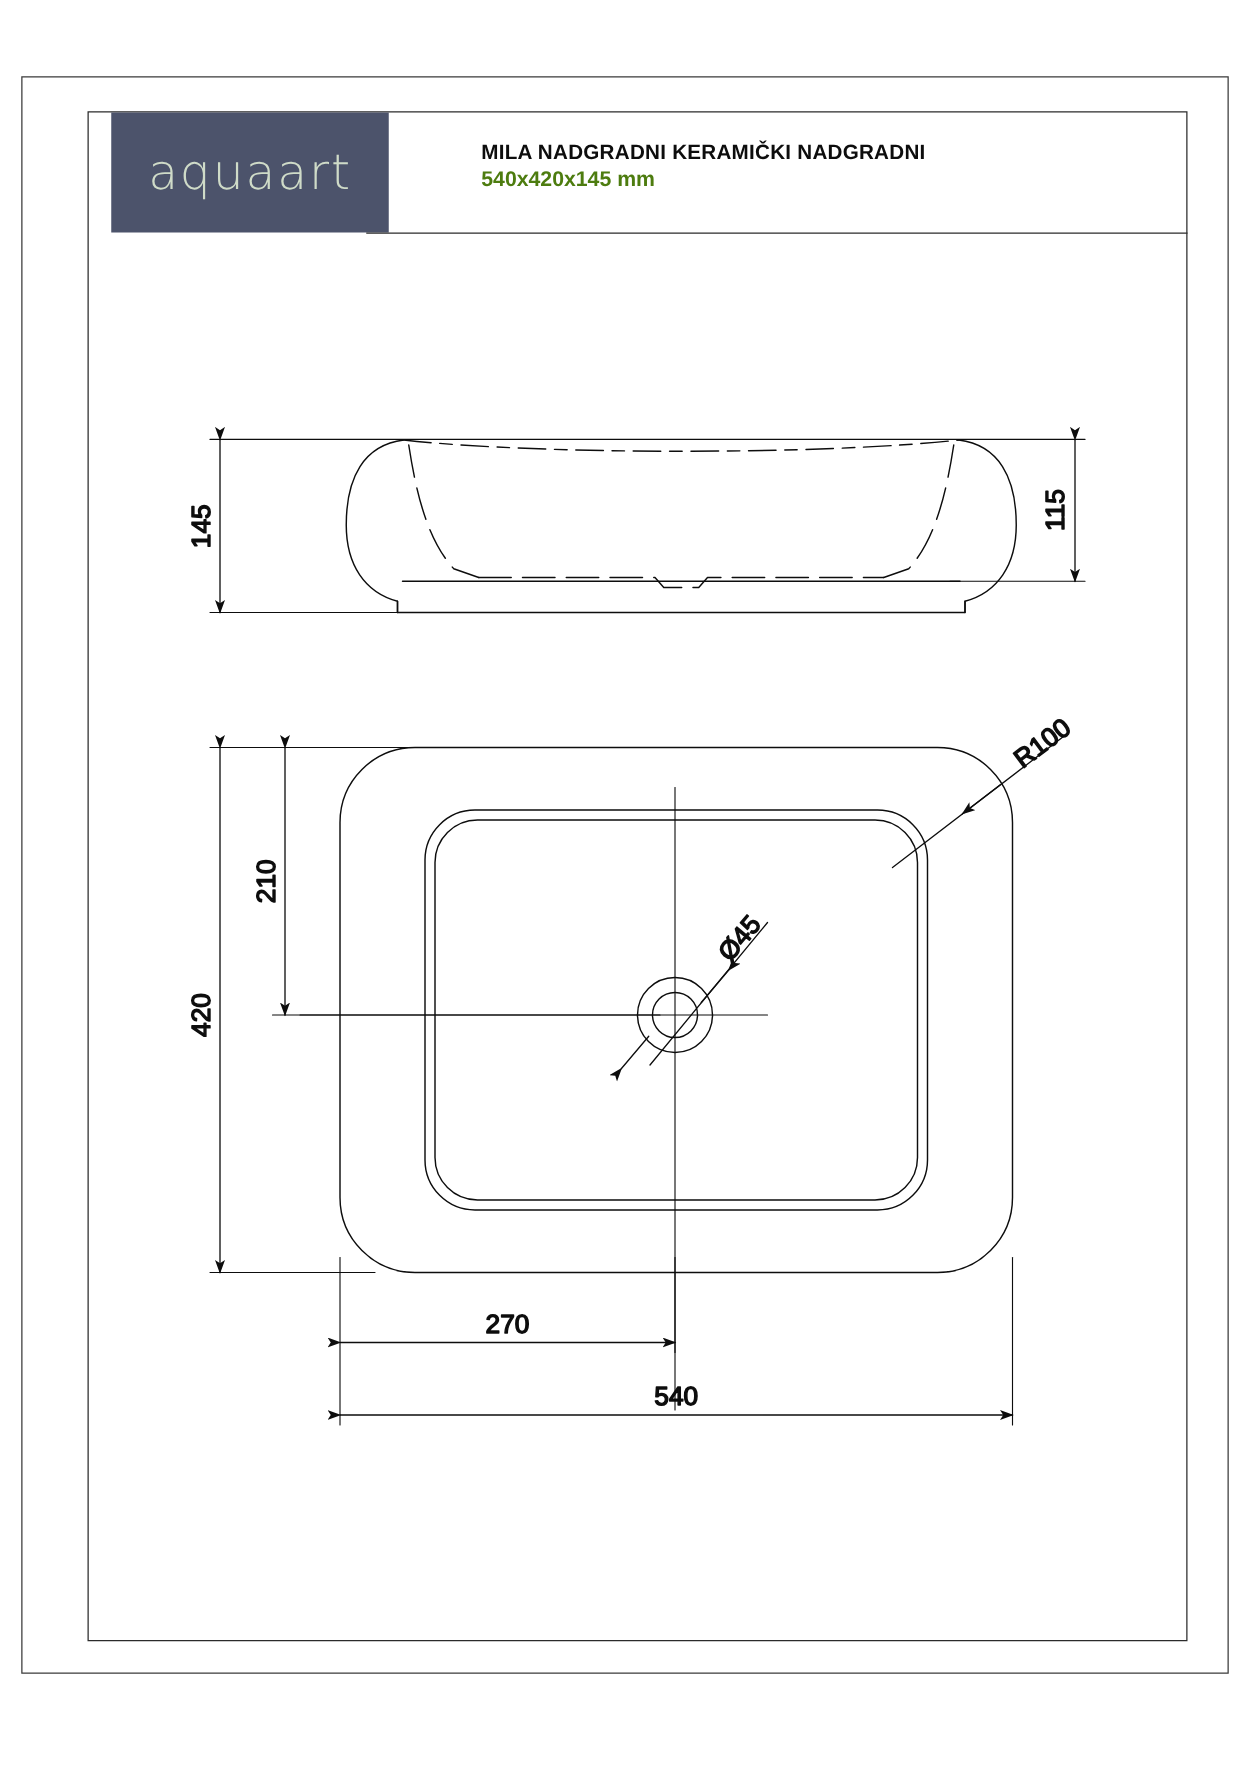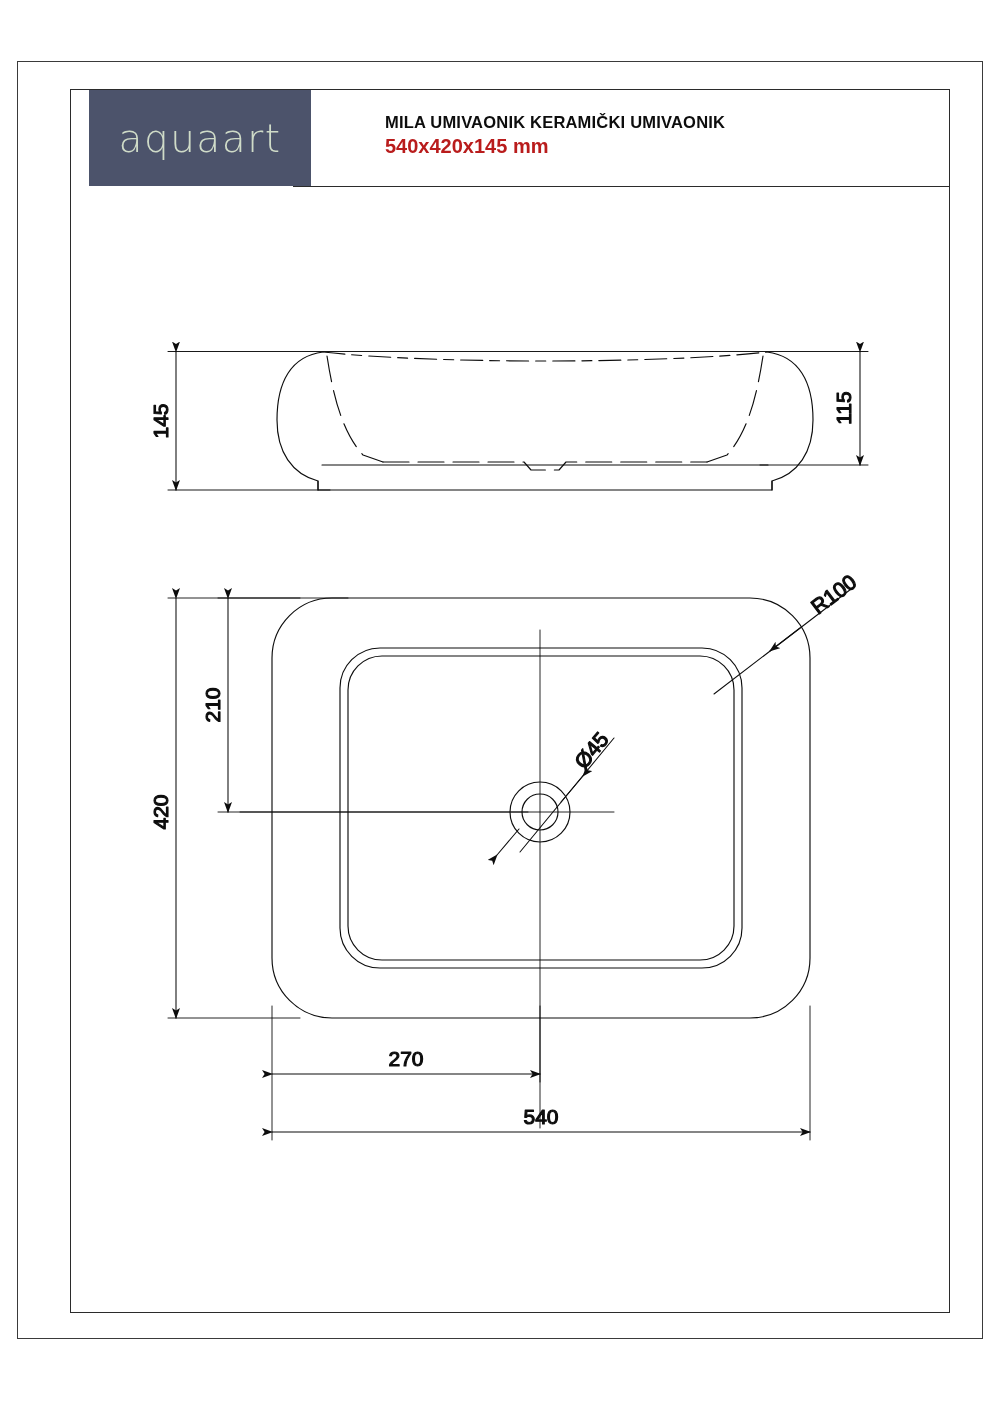--- a/index.html
+++ b/index.html
@@ -76,23 +76,23 @@
   }
   .title-main {
     font-size: 16.5px;
     font-weight: bold;
     color: #0d0d0d;
     letter-spacing: 0.2px;
     line-height: 1.25;
     white-space: nowrap;
   }
   .title-sub {
-    font-size: 20px;
+    font-size: 17px;
     font-weight: bold;
-    color: #b91c1c;
+    color: #4d7c0f;
     line-height: 1.3;
     white-space: nowrap;
   }
   
   #draw {
     position: absolute;
     left: 0;
     top: 0;
     width: 1000px;
     height: 1414px;
@@ -113,21 +113,21 @@
   <div class="frame-outer"></div>
   <div class="frame-inner"></div>
 
   <div class="logo-box">
     <span class="logo-text">aquaart</span>
   </div>
 
   <div class="title-rule"></div>
 
   <div class="title-wrap">
-    <div class="title-main">MILA UMIVAONIK KERAMIČKI UMIVAONIK</div>
+    <div class="title-main">MILA NADGRADNI KERAMIČKI NADGRADNI</div>
     <div class="title-sub">540x420x145 mm</div>
   </div>
 
   <svg id="draw" viewBox="0 0 1000 1414">
     <defs>
       <marker id="ah" markerWidth="12" markerHeight="12" refX="10" refY="4" orient="auto" markerUnits="userSpaceOnUse">
         <path d="M0,0 L11,4 L0,8 L2.6,4 Z" fill="#0d0d0d"></path>
       </marker>
       <marker id="ahr" markerWidth="12" markerHeight="12" refX="10" refY="4" orient="auto" markerUnits="userSpaceOnUse">
         <path d="M0,0 L11,4 L0,8 L2.6,4 Z" fill="#0d0d0d"></path>

